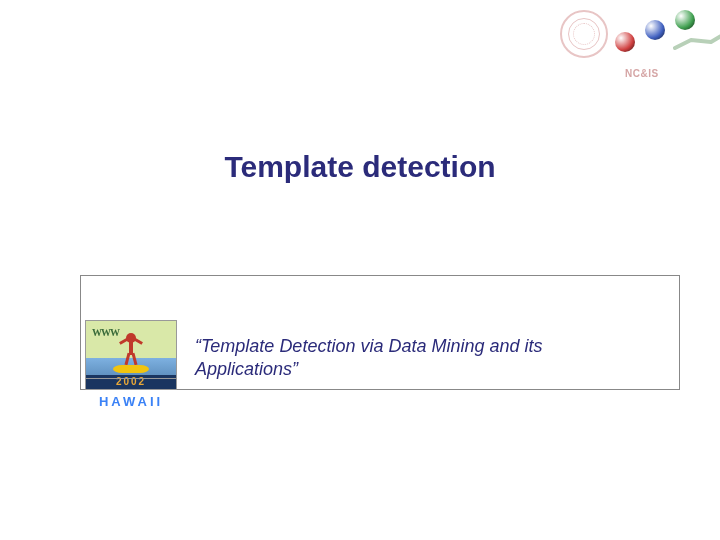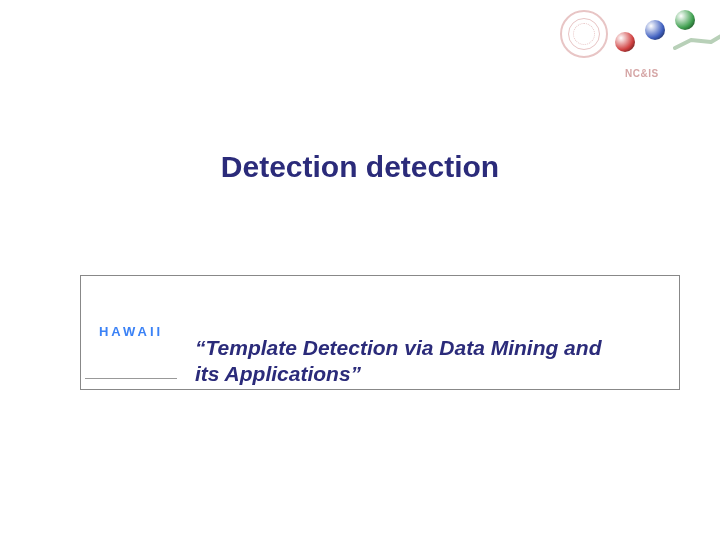--- a/index.html
+++ b/index.html
@@ -93,26 +93,25 @@
     left: 80px;
     right: 40px;
     height: 115px;
     border: 1px solid #888;
   }
   .paper-title {
     position: absolute;
     top: 335px;
     left: 195px;
     width: 430px;
-    font-size: 21px;
+    font-size: 18px;
     font-style: italic;
     font-family: Verdana, Geneva, sans-serif;
     color: #2b2b7a;
     line-height: 1.25;
-    font-weight: bold;
   }
   .hawaii-badge {
     position: absolute;
     top: 320px;
     left: 85px;
     width: 92px;
   }
   .hawaii-img {
     width: 92px;
     height: 70px;
@@ -242,22 +241,35 @@
     <svg class="zig" viewBox="0 0 80 30">
       <polyline points="2,28 18,20 38,22 58,10 78,2" fill="none" stroke="#b8d0b8" stroke-width="4" stroke-linejoin="round" stroke-linecap="round"></polyline>
     </svg>
     <div class="ball b1"></div>
     <div class="ball b2"></div>
     <div class="ball b3"></div>
   </div>
   <div class="ncis">NC&amp;IS</div>
 </div>
 
-<div class="title">Detection detection</div>
+<div class="title">Template detection</div>
 
 <div class="content-box"></div>
 
 <div class="hawaii-badge">
+  <div class="hawaii-img">
+    <div class="wave-text">WWW</div>
+    <div class="surfer">
+      <div class="surfer-head"></div>
+      <div class="surfer-body"></div>
+      <div class="surfer-arm1"></div>
+      <div class="surfer-arm2"></div>
+      <div class="surfer-leg1"></div>
+      <div class="surfer-leg2"></div>
+      <div class="board"></div>
+    </div>
+    <div class="year-band">2002</div>
+  </div>
   <div class="hawaii-label">HAWAII</div>
 </div>
 <div class="underline"></div>
 
 <div class="paper-title">“Template Detection via Data Mining and its Applications”</div>
 
 </body></html>

